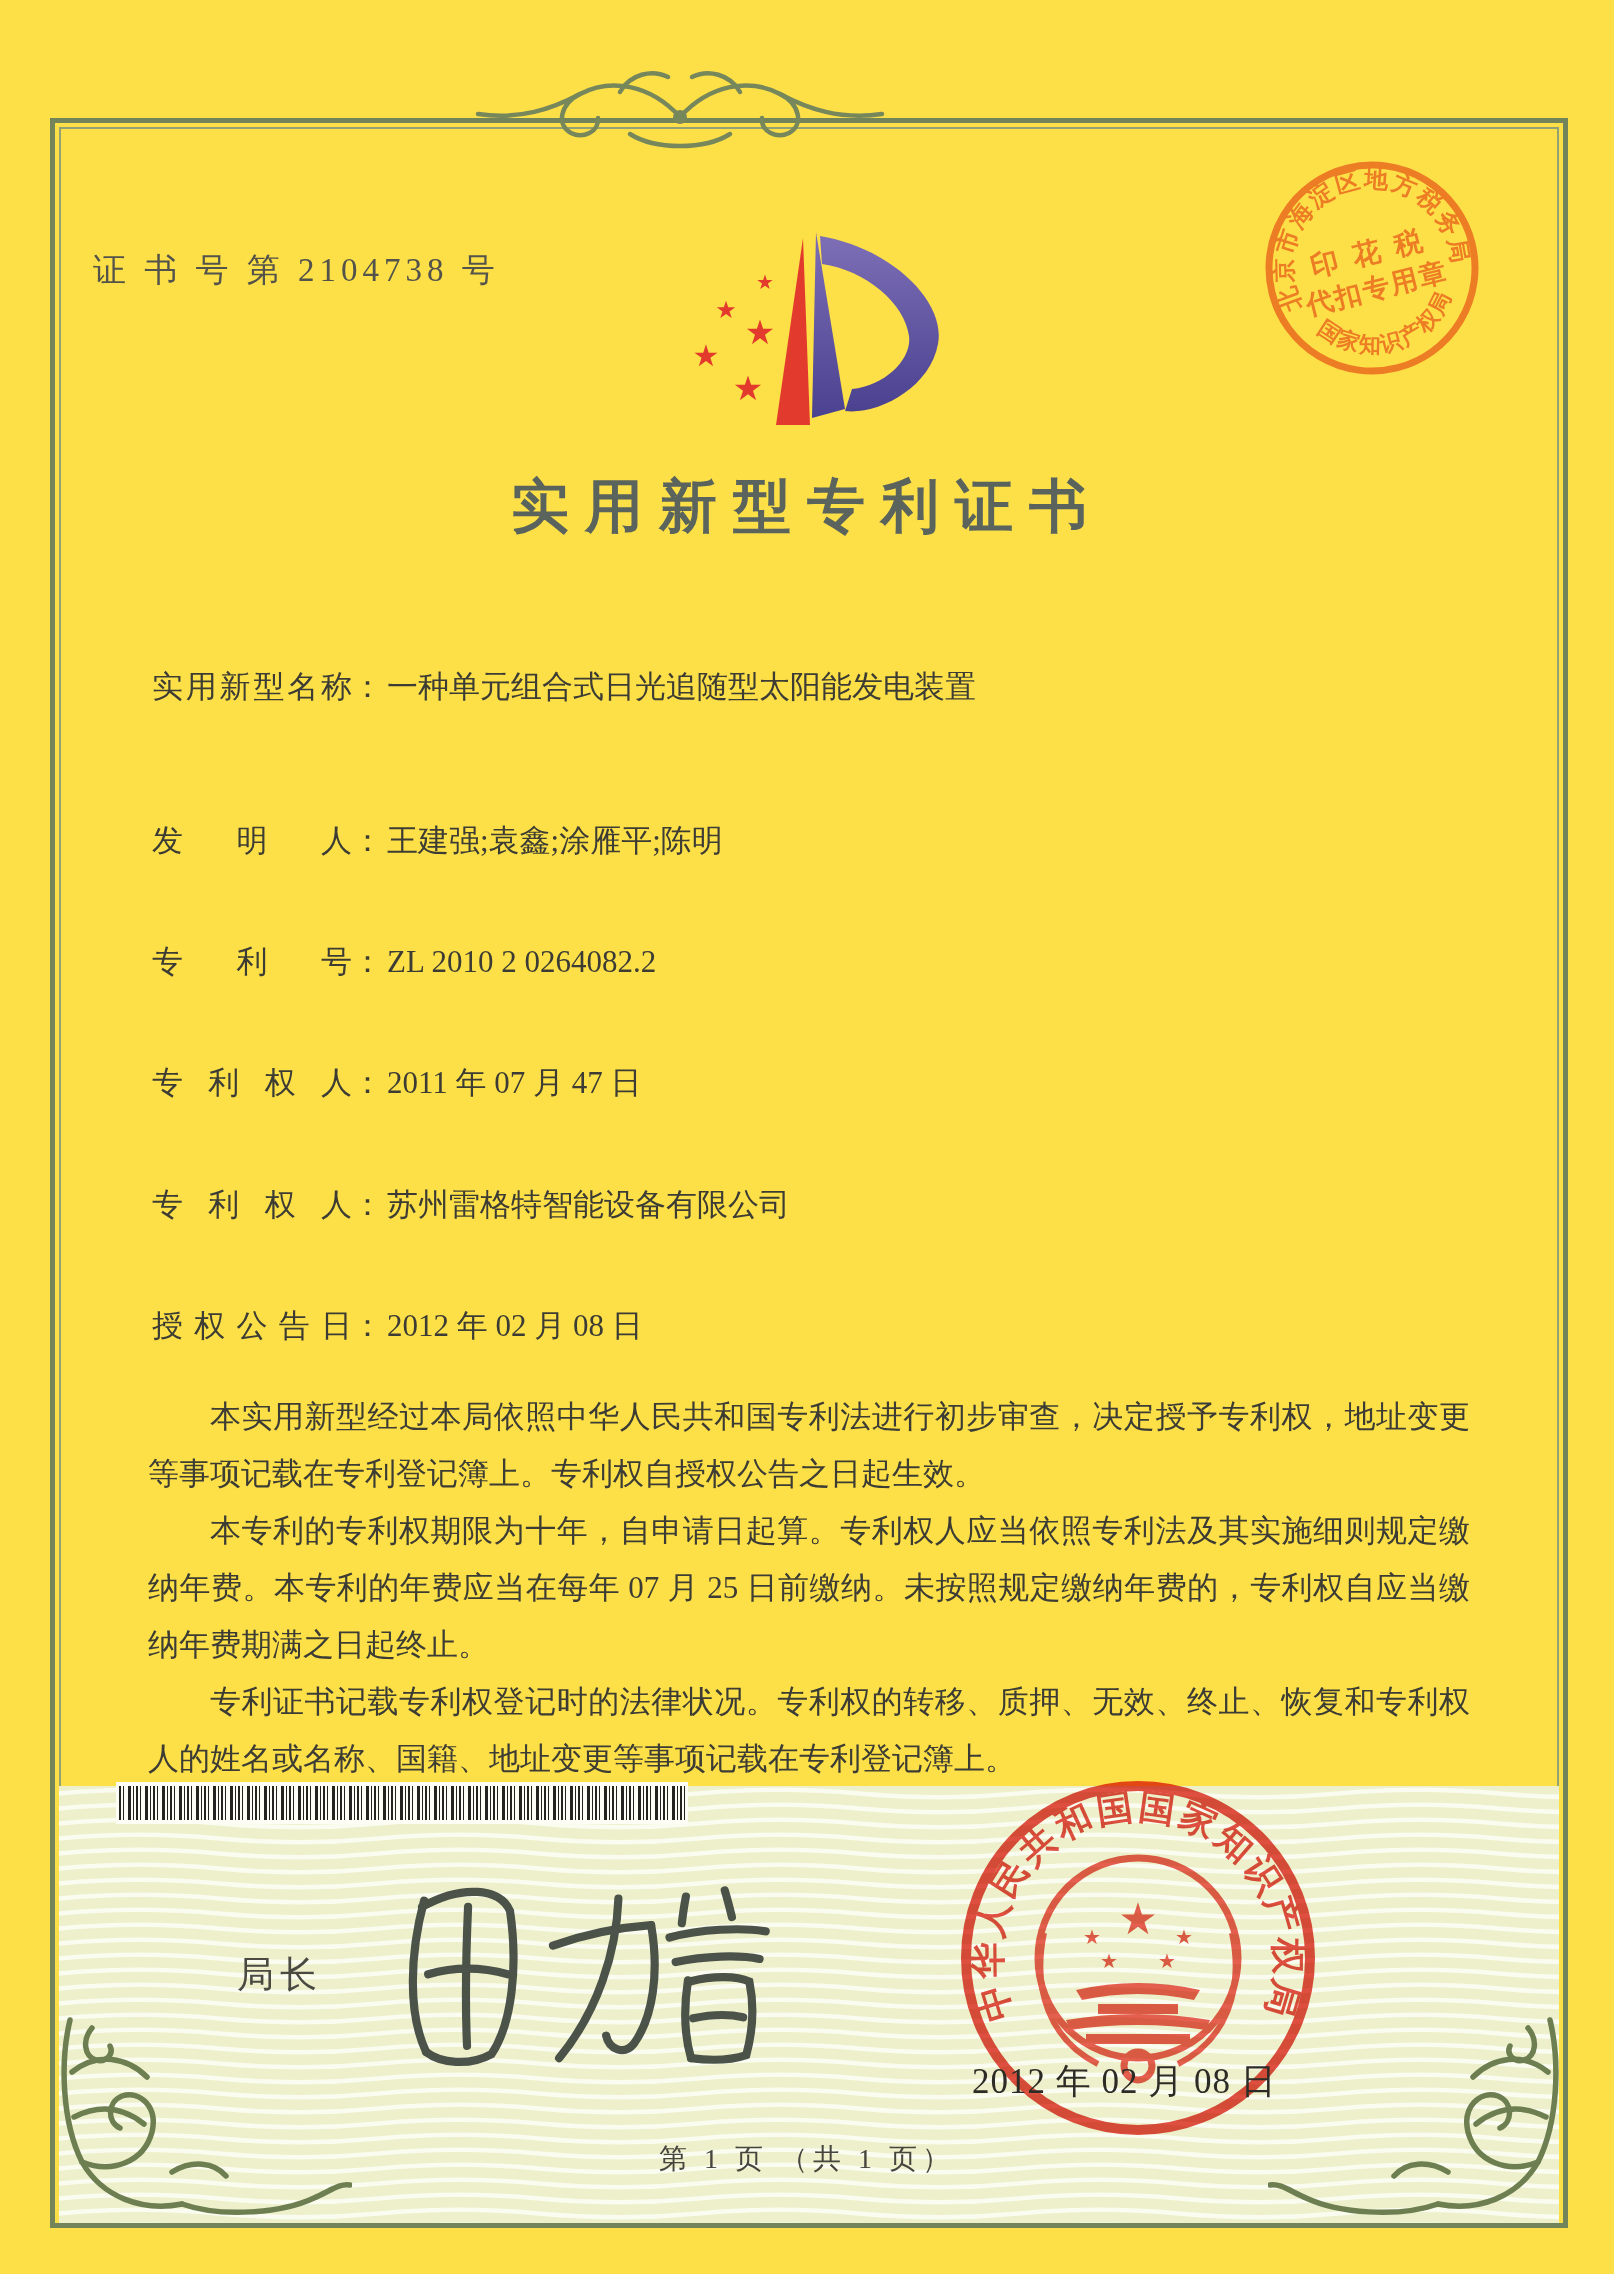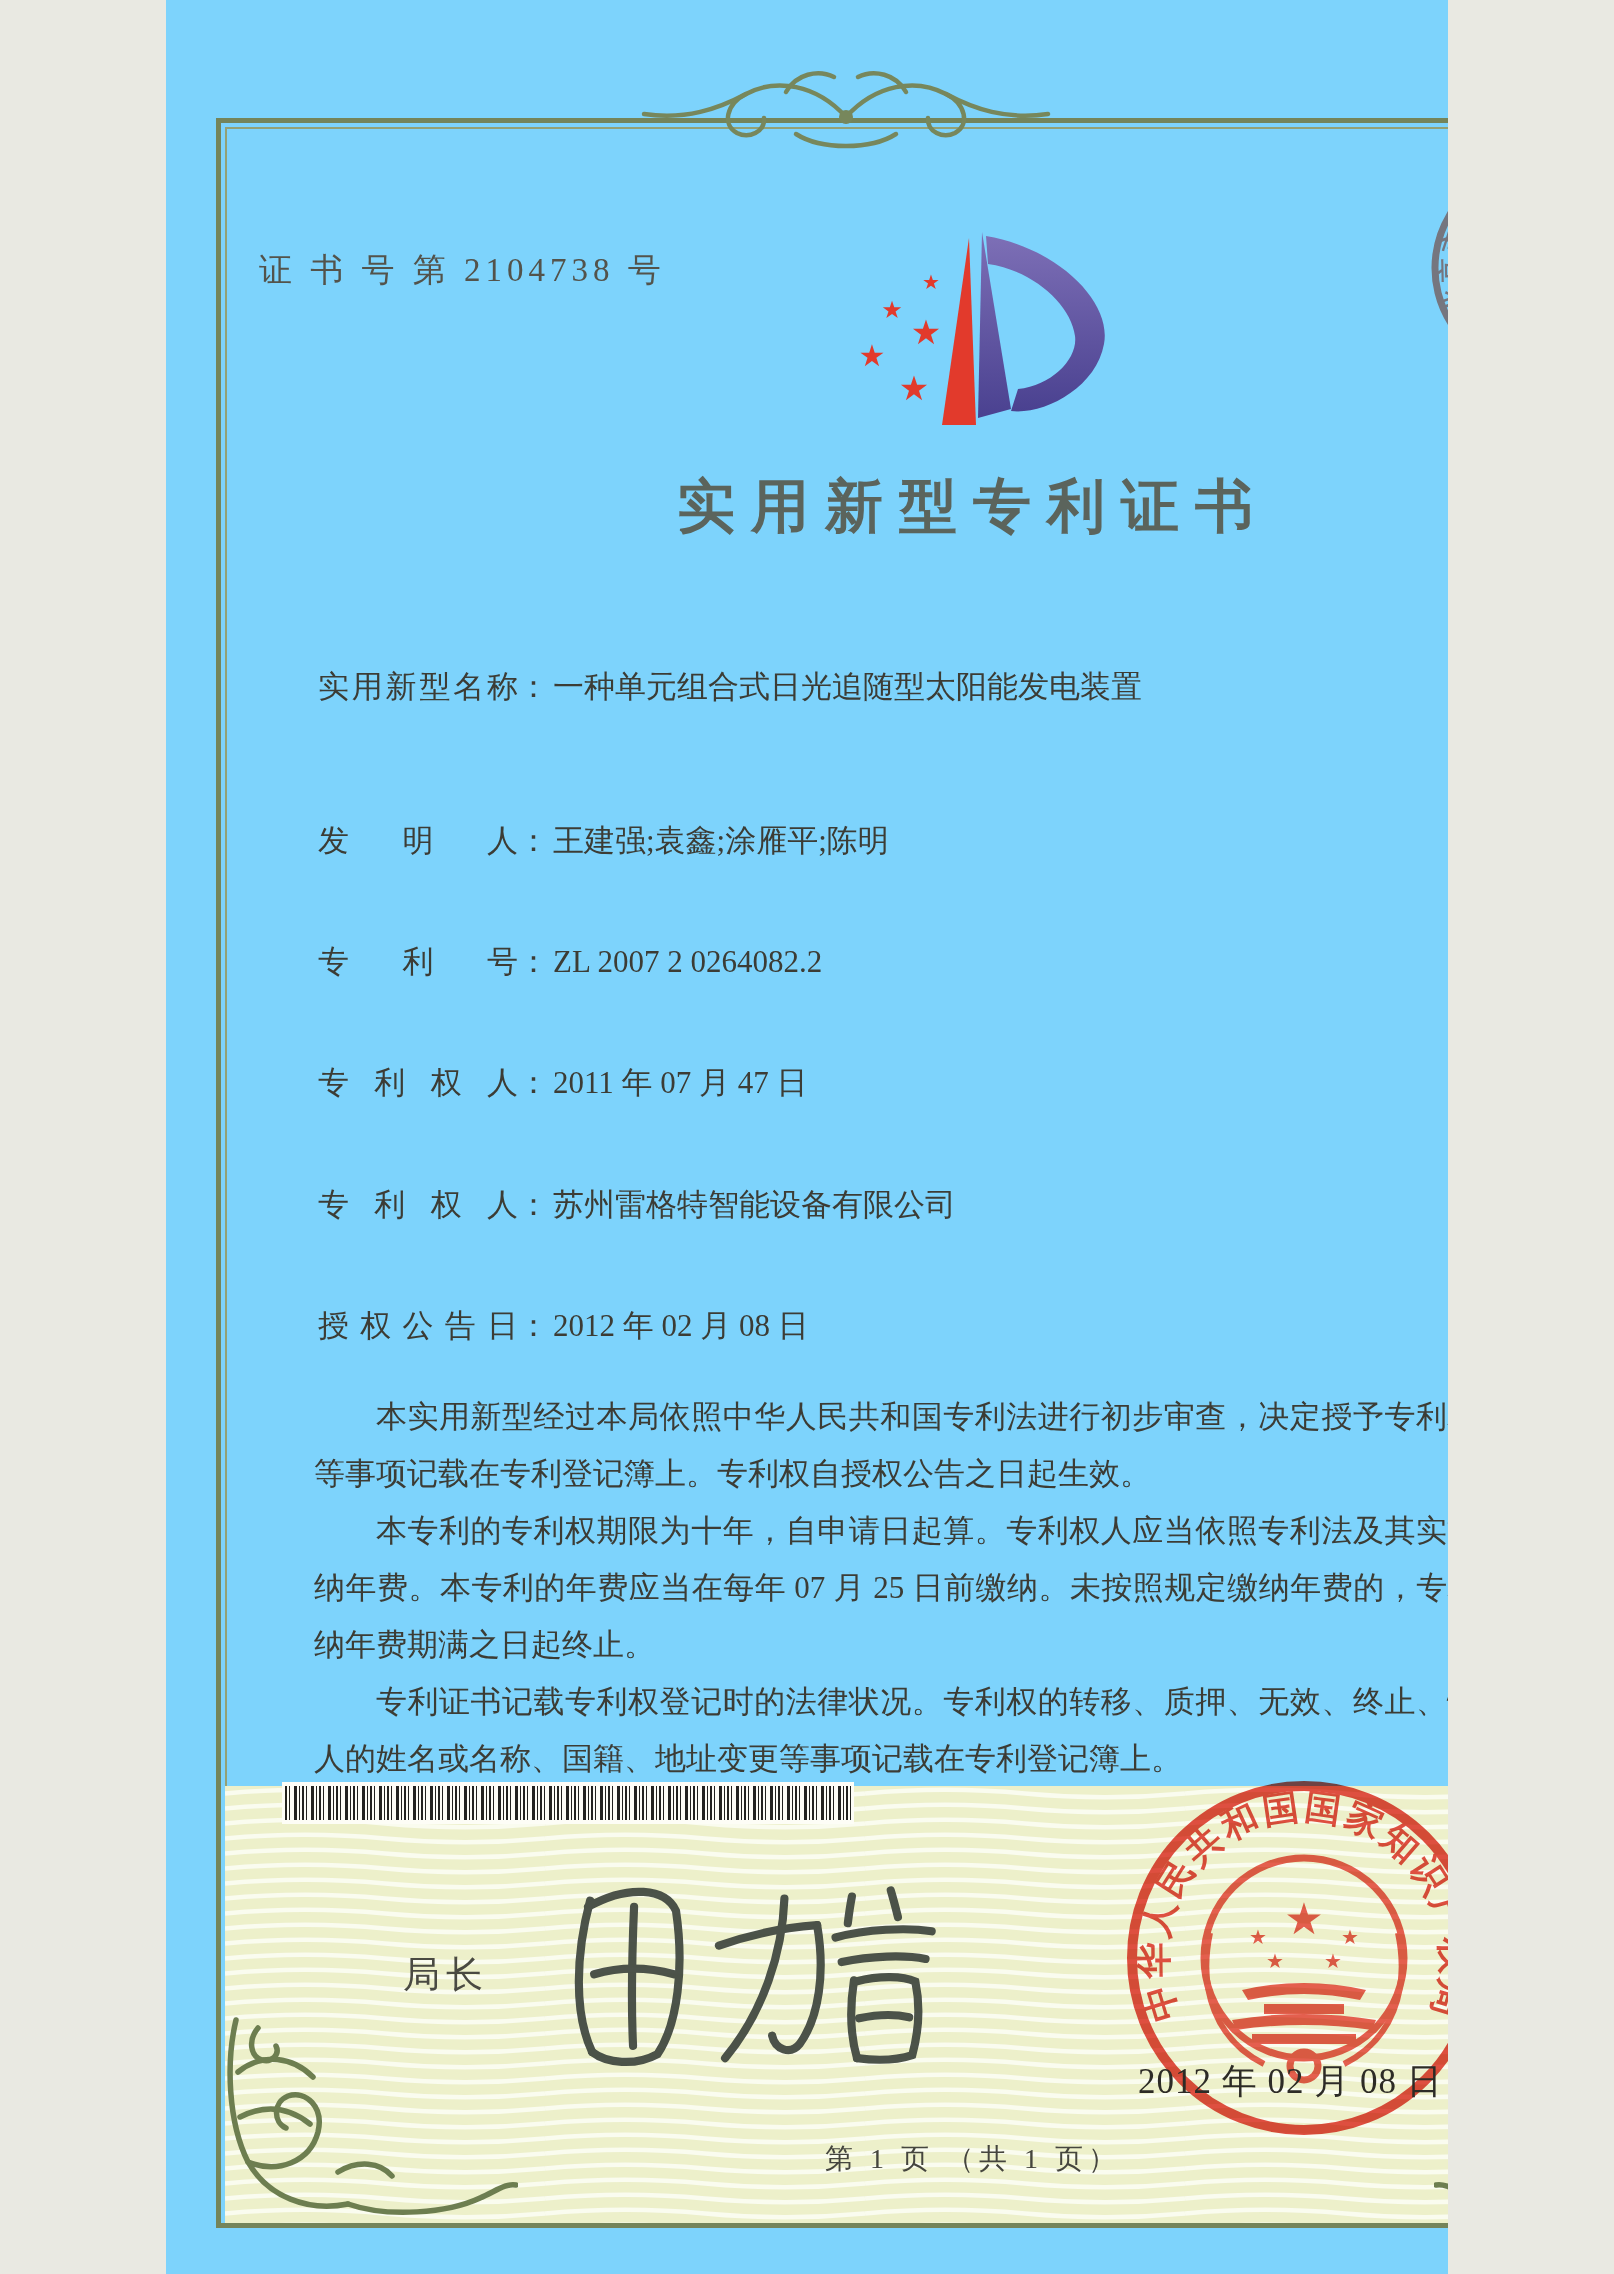--- a/index.html
+++ b/index.html
@@ -1,19 +1,19 @@
 <!DOCTYPE html>
 <html><head>
 <meta charset="utf-8">
 <style>
   * { margin:0; padding:0; box-sizing:border-box; }
   html,body { background:#e9e9e2; }
   #page {
-    position:relative; width:1282px; height:2274px; margin:0 auto;
-    background:#7dd3fc; overflow:hidden;
+    position:relative; width:1614px; height:2274px; margin:0 auto;
+    background:#fde047; overflow:hidden;
     font-family:"Liberation Serif","DejaVu Serif",serif;
     color:#3c3c35;
   }
   
   .frame {
     position:absolute; left:50px; top:118px; width:1518px; height:2110px;
     border:5px solid #74845a;
   }
   .frame::after {
     content:""; position:absolute; inset:4px; border:2px solid #93a175;
@@ -177,21 +177,21 @@
   <div class="title">实用新型专利证书</div>
 
   <div class="fields">
     <div class="f-row r0">
       <span class="f-label">实用新型名称</span><span class="f-colon">：</span><span class="f-value">一种单元组合式日光追随型太阳能发电装置</span>
     </div>
     <div class="f-row r1">
       <span class="f-label">发明人</span><span class="f-colon">：</span><span class="f-value">王建强;袁鑫;涂雁平;陈明</span>
     </div>
     <div class="f-row r2">
-      <span class="f-label">专利号</span><span class="f-colon">：</span><span class="f-value">ZL 2007 2 0264082.2</span>
+      <span class="f-label">专利号</span><span class="f-colon">：</span><span class="f-value">ZL 2010 2 0264082.2</span>
     </div>
     <div class="f-row r3">
       <span class="f-label">专利权人</span><span class="f-colon">：</span><span class="f-value">2011 年 07 月 47 日</span>
     </div>
     <div class="f-row r4">
       <span class="f-label">专利权人</span><span class="f-colon">：</span><span class="f-value">苏州雷格特智能设备有限公司</span>
     </div>
     <div class="f-row r5">
       <span class="f-label">授权公告日</span><span class="f-colon">：</span><span class="f-value">2012 年 02 月 08 日</span>
     </div>

